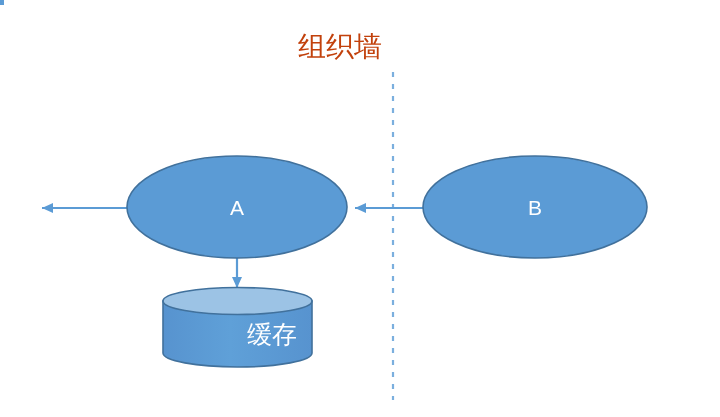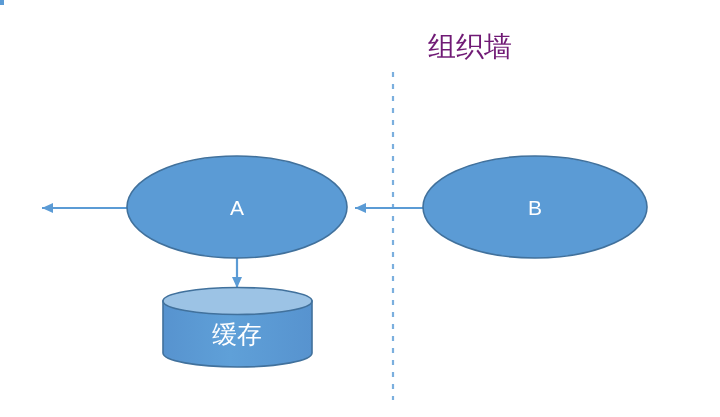--- a/index.html
+++ b/index.html
@@ -36,25 +36,25 @@
   .shape-label-latin {
     font-size: 21px;
     line-height: 21px;
   }
   .shape-label-cjk {
     font-size: 25px;
     line-height: 25px;
   }
   #wall-title {
     position: absolute;
-    left: 312px;
+    left: 298px;
     top: 30px;
     width: 200px;
-    text-align: right;
-    color: #701a75;
+    text-align: left;
+    color: #c2410c;
     font-size: 28px;
     line-height: 34px;
     font-family: "Liberation Sans", "DejaVu Sans", sans-serif;
     white-space: nowrap;
     user-select: none;
   }
   #corner-artifact {
     position: absolute;
     left: 0px;
     top: 0px;
@@ -102,15 +102,15 @@
       <ellipse cx="237.5" cy="301" rx="74.5" ry="13.5" fill="#9CC3E5" stroke="#41719C" stroke-width="1.6"></ellipse>
     </g>
   </svg>
 
   <div id="wall-title">组织墙</div>
 
   <div class="node-label shape-label-latin" style="left:187px; top:197px; width:100px;">A</div>
 
   <div class="node-label shape-label-latin" style="left:485px; top:197px; width:100px;">B</div>
 
-  <div class="node-label shape-label-cjk" style="left:177px; top:322px; width:120px;">缓存</div>
+  <div class="node-label shape-label-cjk" style="left:177px; top:322px; width:120px;text-align:right;">缓存</div>
 
 </div>
 
 </body></html>

